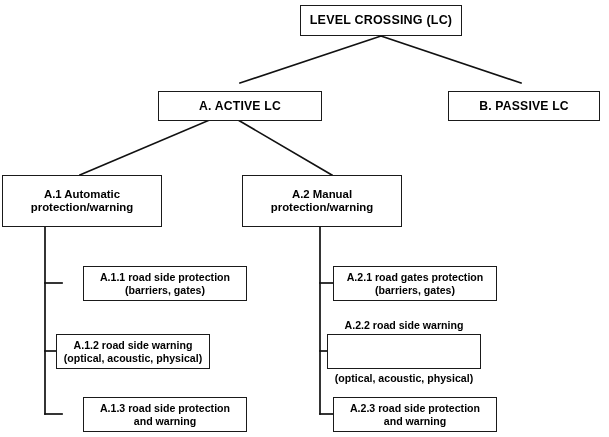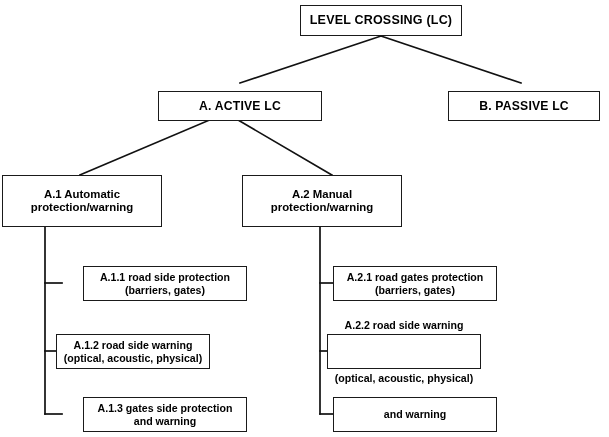--- a/index.html
+++ b/index.html
@@ -141,31 +141,32 @@
     <span class="line">A.1.1 road side protection</span>
     <span class="line">(barriers, gates)</span>
   </div>
 
   <div class="node lvl3 leaf-wide n-a12 row2">
     <span class="line">A.1.2 road side warning</span>
     <span class="line">(optical, acoustic, physical)</span>
   </div>
 
   <div class="node lvl3 leaf-l row3">
-    <span class="line">A.1.3 gates side protection</span>
+    <span class="line">A.1.3 road side protection</span>
     <span class="line">and warning</span>
   </div>
 
   <div class="node lvl3 leaf-r row1">
     <span class="line">A.2.1 road gates protection</span>
     <span class="line">(barriers, gates)</span>
   </div>
 
   <div class="node lvl3 leaf-wide n-a22 row2">
     <span class="line">A.2.2 road side warning</span>
     <span class="line">(optical, acoustic, physical)</span>
   </div>
 
   <div class="node lvl3 leaf-r row3">
+    <span class="line">A.2.3 road side protection</span>
     <span class="line">and warning</span>
   </div>
 
 </div>
 
 </body></html>

